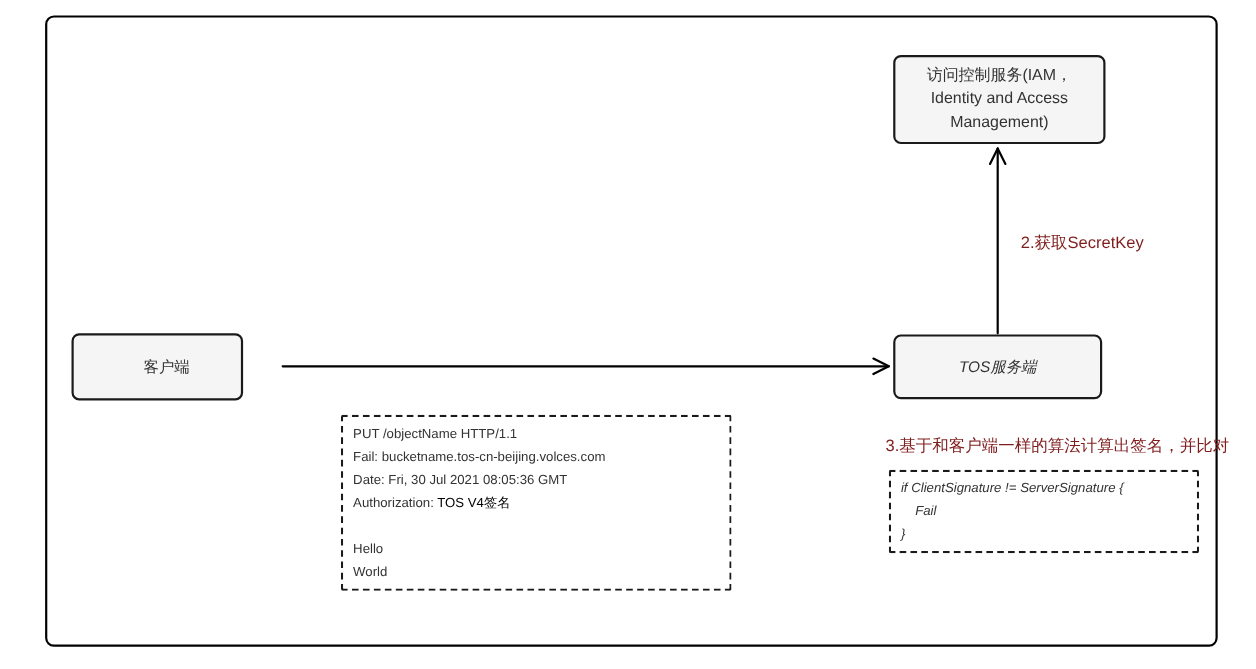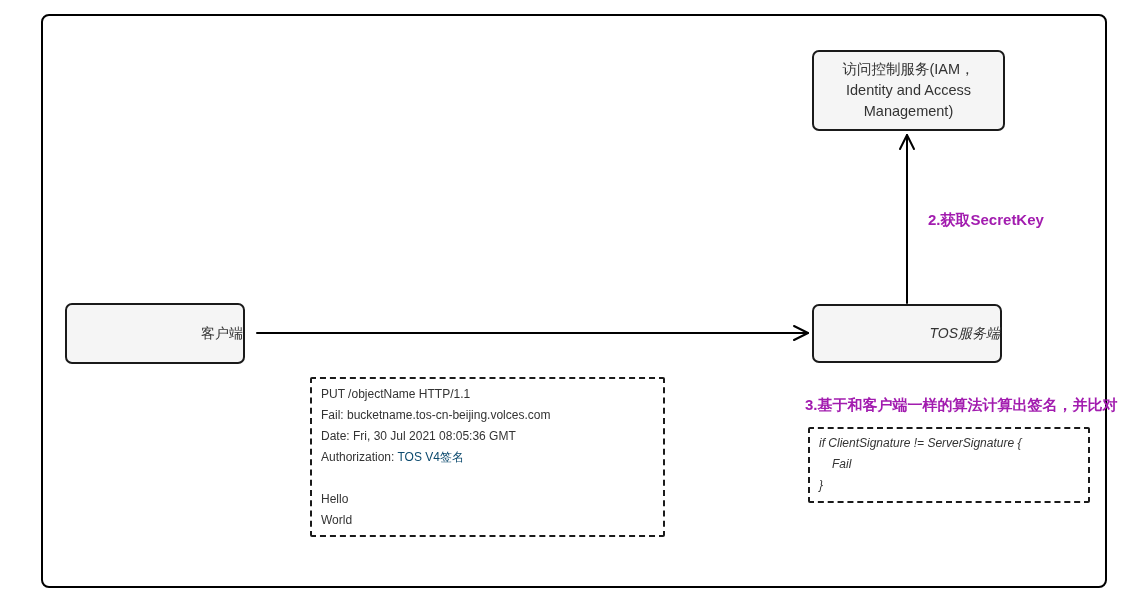--- a/index.html
+++ b/index.html
@@ -25,62 +25,62 @@
     border-radius: 8px;
     background: #ffffff;
   }
   .node {
     position: absolute;
     background: #f5f5f5;
     border: 2px solid #1a1a1a;
     border-radius: 7px;
     display: flex;
     align-items: center;
-    justify-content: flex-end;
+    justify-content: center;
     text-align: center;
     font-size: 14px;
     color: #333333;
     box-sizing: border-box;
     line-height: 1.45;
   }
-  .node-client  { left: 65px;  top: 303px; width: 180px; height: 61px; padding-left: 17px; }
+  .node-client  { left: 65px;  top: 303px; width: 156px; height: 61px; padding-left: 17px; }
   .node-tos     { left: 812px; top: 304px; width: 190px; height: 59px; font-style: italic; }
   .node-iam     { left: 812px; top: 50px;  width: 193px; height: 81px; padding: 4px 8px; font-size: 14.5px; }
   .arrow-layer {
     position: absolute;
     left: 0; top: 0;
     width: 1142px;
     height: 608px;
     pointer-events: none;
   }
   .step-label {
     position: absolute;
-    font-weight: bold;
+    font-weight: normal;
     font-size: 15px;
-    color: #a21caf;
+    color: #7f1d1d;
     white-space: nowrap;
   }
   .step1 { left: 310px; top: 342px; }
   .step2 { left: 928px; top: 211px; }
   .step3 { left: 805px; top: 396px; }
   .dashed-box {
     position: absolute;
     border: 2px dashed #1a1a1a;
     border-radius: 2px;
     background: #ffffff;
     box-sizing: border-box;
     font-size: 12px;
     color: #333333;
     line-height: 21px;
     padding: 5px 9px;
   }
   .request-box { left: 310px; top: 377px; width: 355px; height: 160px; }
   .code-box    { left: 808px; top: 427px; width: 282px; height: 76px; padding-top: 4px; font-style: italic; }
   .blank-line { height: 21px; }
-  .red-text { color: #0c4a6e; }
+  .red-text { color: #000000; }
   .indent { padding-left: 13px; }
 </style>
 </head>
 <body>
 
 <div class="canvas">
 
   <div class="outer-border"></div>
 
   <svg class="arrow-layer" viewBox="0 0 1142 608" xmlns="http://www.w3.org/2000/svg">

